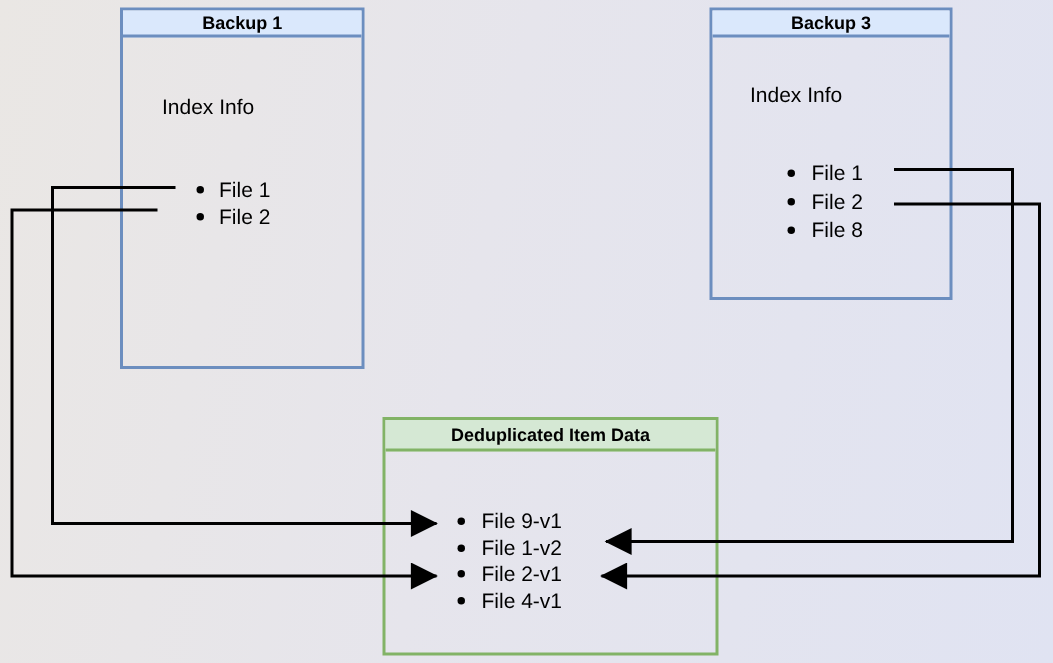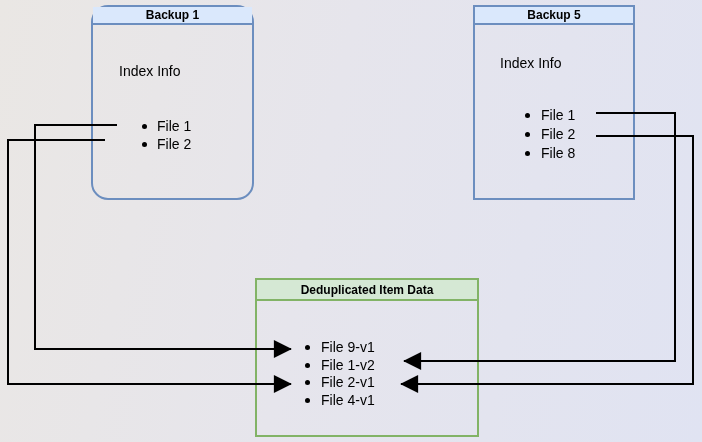--- a/index.html
+++ b/index.html
@@ -14,21 +14,21 @@
   .node{position:absolute;border:2px solid;box-sizing:border-box;}
   .node.blue{border-color:#6c8ebf;}
   .node.green{border-color:#82b366;}
   .node-header{
     display:flex;align-items:center;justify-content:center;
     font-weight:bold;font-size:12px;line-height:12px;
     border-bottom:2px solid;
   }
   .blue  .node-header{background:#dae8fc;border-color:#6c8ebf;height:16px;}
   .green .node-header{background:#d5e8d4;border-color:#82b366;height:19px;}
-  #backup1{left:91px;top:5px;width:163px;height:195px;border-radius:17px;}
+  #backup1{left:80px;top:5px;width:163px;height:241px;}
   #backup2{left:473px;top:5px;width:162px;height:195px;}
   #dedup  {left:255px;top:278px;width:224px;height:159px;}
 
   .index-label{position:absolute;font-size:14px;line-height:16px;white-space:nowrap;}
   #backup1 .index-label{left:26px;top:56px;}
   #backup2 .index-label{left:25px;top:48px;}
 
   .file-list{position:absolute;list-style:none;margin:0;padding:0;font-size:14px;white-space:nowrap;}
   .file-list li{position:relative;}
   .file-list li::before{
@@ -56,21 +56,21 @@
   <div class="node blue" id="backup1">
     <div class="node-header">Backup 1</div>
     <div class="index-label">Index Info</div>
     <ul class="file-list">
       <li>File 1</li>
       <li>File 2</li>
     </ul>
   </div>
 
   <div class="node blue" id="backup2">
-    <div class="node-header">Backup 5</div>
+    <div class="node-header">Backup 3</div>
     <div class="index-label">Index Info</div>
     <ul class="file-list">
       <li>File 1</li>
       <li>File 2</li>
       <li>File 8</li>
     </ul>
   </div>
 
   <div class="node green" id="dedup">
     <div class="node-header">Deduplicated Item Data</div>

